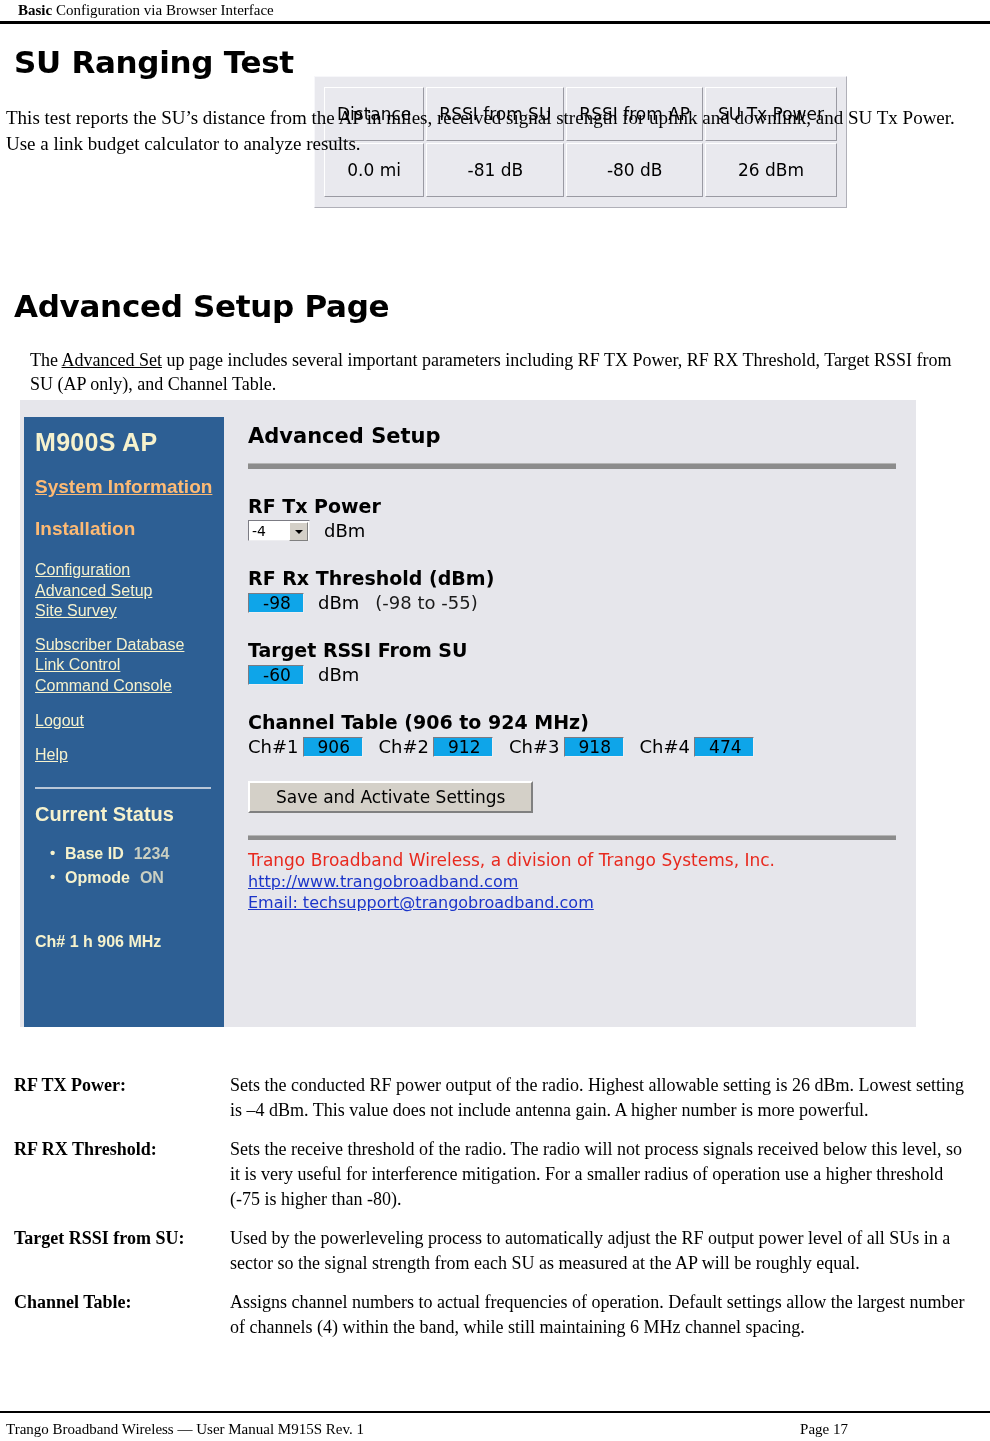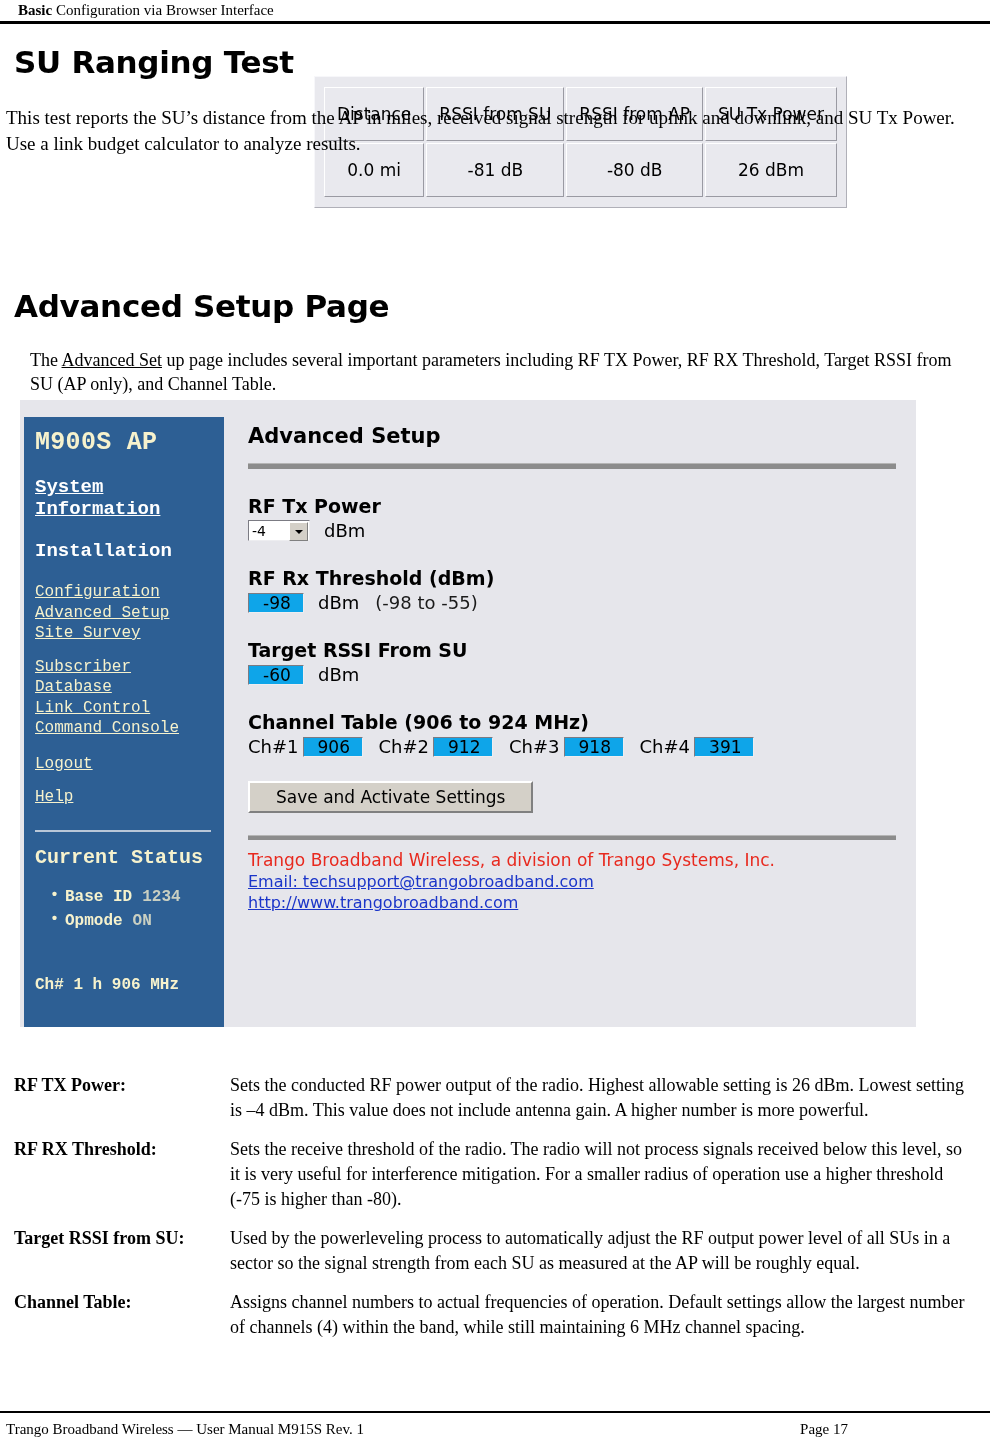--- a/index.html
+++ b/index.html
@@ -99,36 +99,36 @@
     left: 20px; top: 400px;
     width: 896px; height: 627px;
     background: #e6e6eb;
   }
   #sidebar {
     position: absolute;
     left: 4px; top: 17px;
     width: 200px; height: 610px;
     background: #2d5f94;
     color: #f6f2cd;
-    font-family: Liberation Mono, monospace;
+    font-family: Liberation Sans, sans-serif;
     box-sizing: border-box;
     padding: 11px 8px 0 11px;
     overflow: hidden;
   }
   .sb-title {
     font-size: 25px;
     font-weight: bold;
     margin: 0 0 19px 0;
     letter-spacing: 0.3px;
   }
   .sb-major {
     font-size: 19px;
     font-weight: bold;
     margin: 0 0 20px 0;
-    color: #ffffff;
+    color: #fdba74;
   }
   .sb-major.link { text-decoration: underline; }
   .sb-link {
     font-size: 16px;
     display: block;
     color: #f6f2cd;
     text-decoration: underline;
     line-height: 20.5px;
   }
   .sb-gap { height: 15px; }
@@ -428,30 +428,30 @@
     <div class="field-block">
       <div class="field-label">Channel Table (906 to 924 MHz)</div>
       <div class="chan-row">
         <span class="lbl">Ch#1</span>
         <span class="win-input w-chan">906</span>
         <span class="lbl">Ch#2</span>
         <span class="win-input w-chan">912</span>
         <span class="lbl">Ch#3</span>
         <span class="win-input w-chan">918</span>
         <span class="lbl">Ch#4</span>
-        <span class="win-input w-chan">391</span>
+        <span class="win-input w-chan">474</span>
       </div>
     </div>
 
     <div class="save-btn">Save and Activate Settings</div>
 
     <div class="foot-rule"></div>
     <div class="foot-company">Trango Broadband Wireless, a division of Trango Systems, Inc.</div>
+    <a class="foot-link">http://www.trangobroadband.com</a>
     <a class="foot-link">Email: techsupport@trangobroadband.com</a>
-    <a class="foot-link">http://www.trangobroadband.com</a>
   </div>
 </div>
 
 <div id="defs">
   <div class="def-row">
     <div class="def-term">RF TX Power:</div>
     <div class="def-desc">Sets the conducted RF power output of the radio.  Highest allowable setting is 26 dBm.  Lowest setting is –4 dBm.  This value does not include antenna gain.  A higher number is more powerful.</div>
   </div>
   <div class="def-row">
     <div class="def-term">RF RX Threshold:</div>

